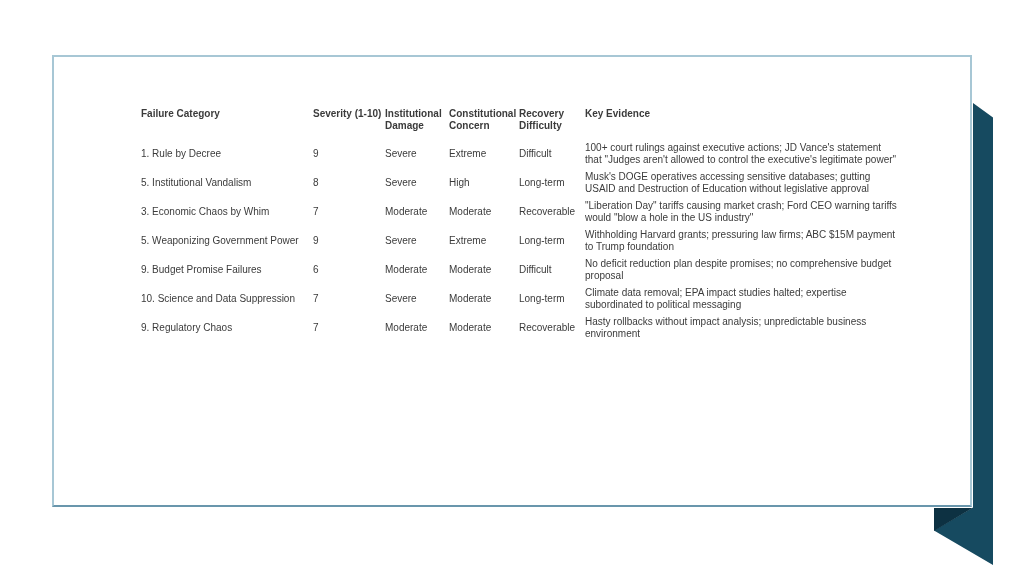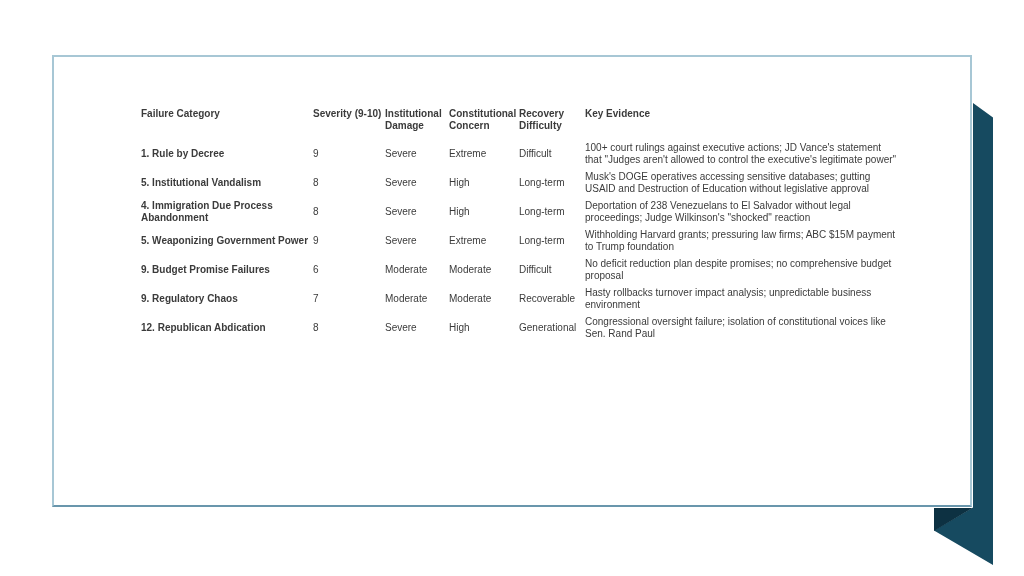--- a/index.html
+++ b/index.html
@@ -45,42 +45,42 @@
     font-weight: bold;
     text-align: left;
     vertical-align: top;
     padding: 0 4px 7px 0;
   }
   th.nowrap { white-space: nowrap; }
   td {
     vertical-align: middle;
     padding: 2.5px 4px 2.5px 0;
   }
-  td.cat { font-weight: bold; }
+  td.cat { font-weight: normal; }
 </style>
 </head>
 <body>
 
 <div class="stage">
 
   <div class="slide">
     <div class="tbl-wrap">
       <table>
         <colgroup>
           <col style="width:172px">
             <col style="width:72px">
             <col style="width:64px">
           <col style="width:70px">
             <col style="width:66px">
             <col style="width:316px">
         </colgroup>
         <thead>
           <tr>
             <th>Failure Category</th>
-            <th class="nowrap">Severity (9-10)</th>
+            <th class="nowrap">Severity (1-10)</th>
             <th>Institutional Damage</th>
             <th>Constitutional Concern</th>
             <th>Recovery Difficulty</th>
             <th>Key Evidence</th>
           </tr>
         </thead>
         <tbody>
           <tr>
             <td class="cat">1. Rule by Decree</td>
             <td>9</td>
@@ -91,58 +91,58 @@
           </tr>
           <tr>
             <td class="cat">5. Institutional Vandalism</td>
             <td>8</td>
             <td>Severe</td>
             <td>High</td>
             <td>Long-term</td>
             <td>Musk's DOGE operatives accessing sensitive databases; gutting USAID and Destruction of Education without legislative approval</td>
           </tr>
           <tr>
-            <td class="cat">4. Immigration Due Process Abandonment</td>
-            <td>8</td>
-            <td>Severe</td>
-            <td>High</td>
-            <td>Long-term</td>
-            <td>Deportation of 238 Venezuelans to El Salvador without legal proceedings; Judge Wilkinson's "shocked" reaction</td>
+            <td class="cat">3. Economic Chaos by Whim</td>
+            <td>7</td>
+            <td>Moderate</td>
+            <td>Moderate</td>
+            <td>Recoverable</td>
+            <td>"Liberation Day" tariffs causing market crash; Ford CEO warning tariffs would "blow a hole in the US industry"</td>
           </tr>
           <tr>
             <td class="cat">5. Weaponizing Government Power</td>
             <td>9</td>
             <td>Severe</td>
             <td>Extreme</td>
             <td>Long-term</td>
             <td>Withholding Harvard grants; pressuring law firms; ABC $15M payment to Trump foundation</td>
           </tr>
           <tr>
             <td class="cat">9. Budget Promise Failures</td>
             <td>6</td>
             <td>Moderate</td>
             <td>Moderate</td>
             <td>Difficult</td>
             <td>No deficit reduction plan despite promises; no comprehensive budget proposal</td>
           </tr>
           <tr>
+            <td class="cat">10. Science and Data Suppression</td>
+            <td>7</td>
+            <td>Severe</td>
+            <td>Moderate</td>
+            <td>Long-term</td>
+            <td>Climate data removal; EPA impact studies halted; expertise subordinated to political messaging</td>
+          </tr>
+          <tr>
             <td class="cat">9. Regulatory Chaos</td>
             <td>7</td>
             <td>Moderate</td>
             <td>Moderate</td>
             <td>Recoverable</td>
-            <td>Hasty rollbacks turnover impact analysis; unpredictable business environment</td>
-          </tr>
-          <tr>
-            <td class="cat">12. Republican Abdication</td>
-            <td>8</td>
-            <td>Severe</td>
-            <td>High</td>
-            <td>Generational</td>
-            <td>Congressional oversight failure; isolation of constitutional voices like Sen. Rand Paul</td>
+            <td>Hasty rollbacks without impact analysis; unpredictable business environment</td>
           </tr>
         </tbody>
       </table>
     </div>
   </div>
 
   <svg class="deco" width="1024" height="576" viewBox="0 0 1024 576" xmlns="http://www.w3.org/2000/svg">
     <polygon points="973,103 993,117.5 993,565 934,530.5 973,507.5" fill="#164a60"></polygon>
     <polygon points="934,508 972.5,508 934,531" fill="#0d3142"></polygon>
   </svg>

